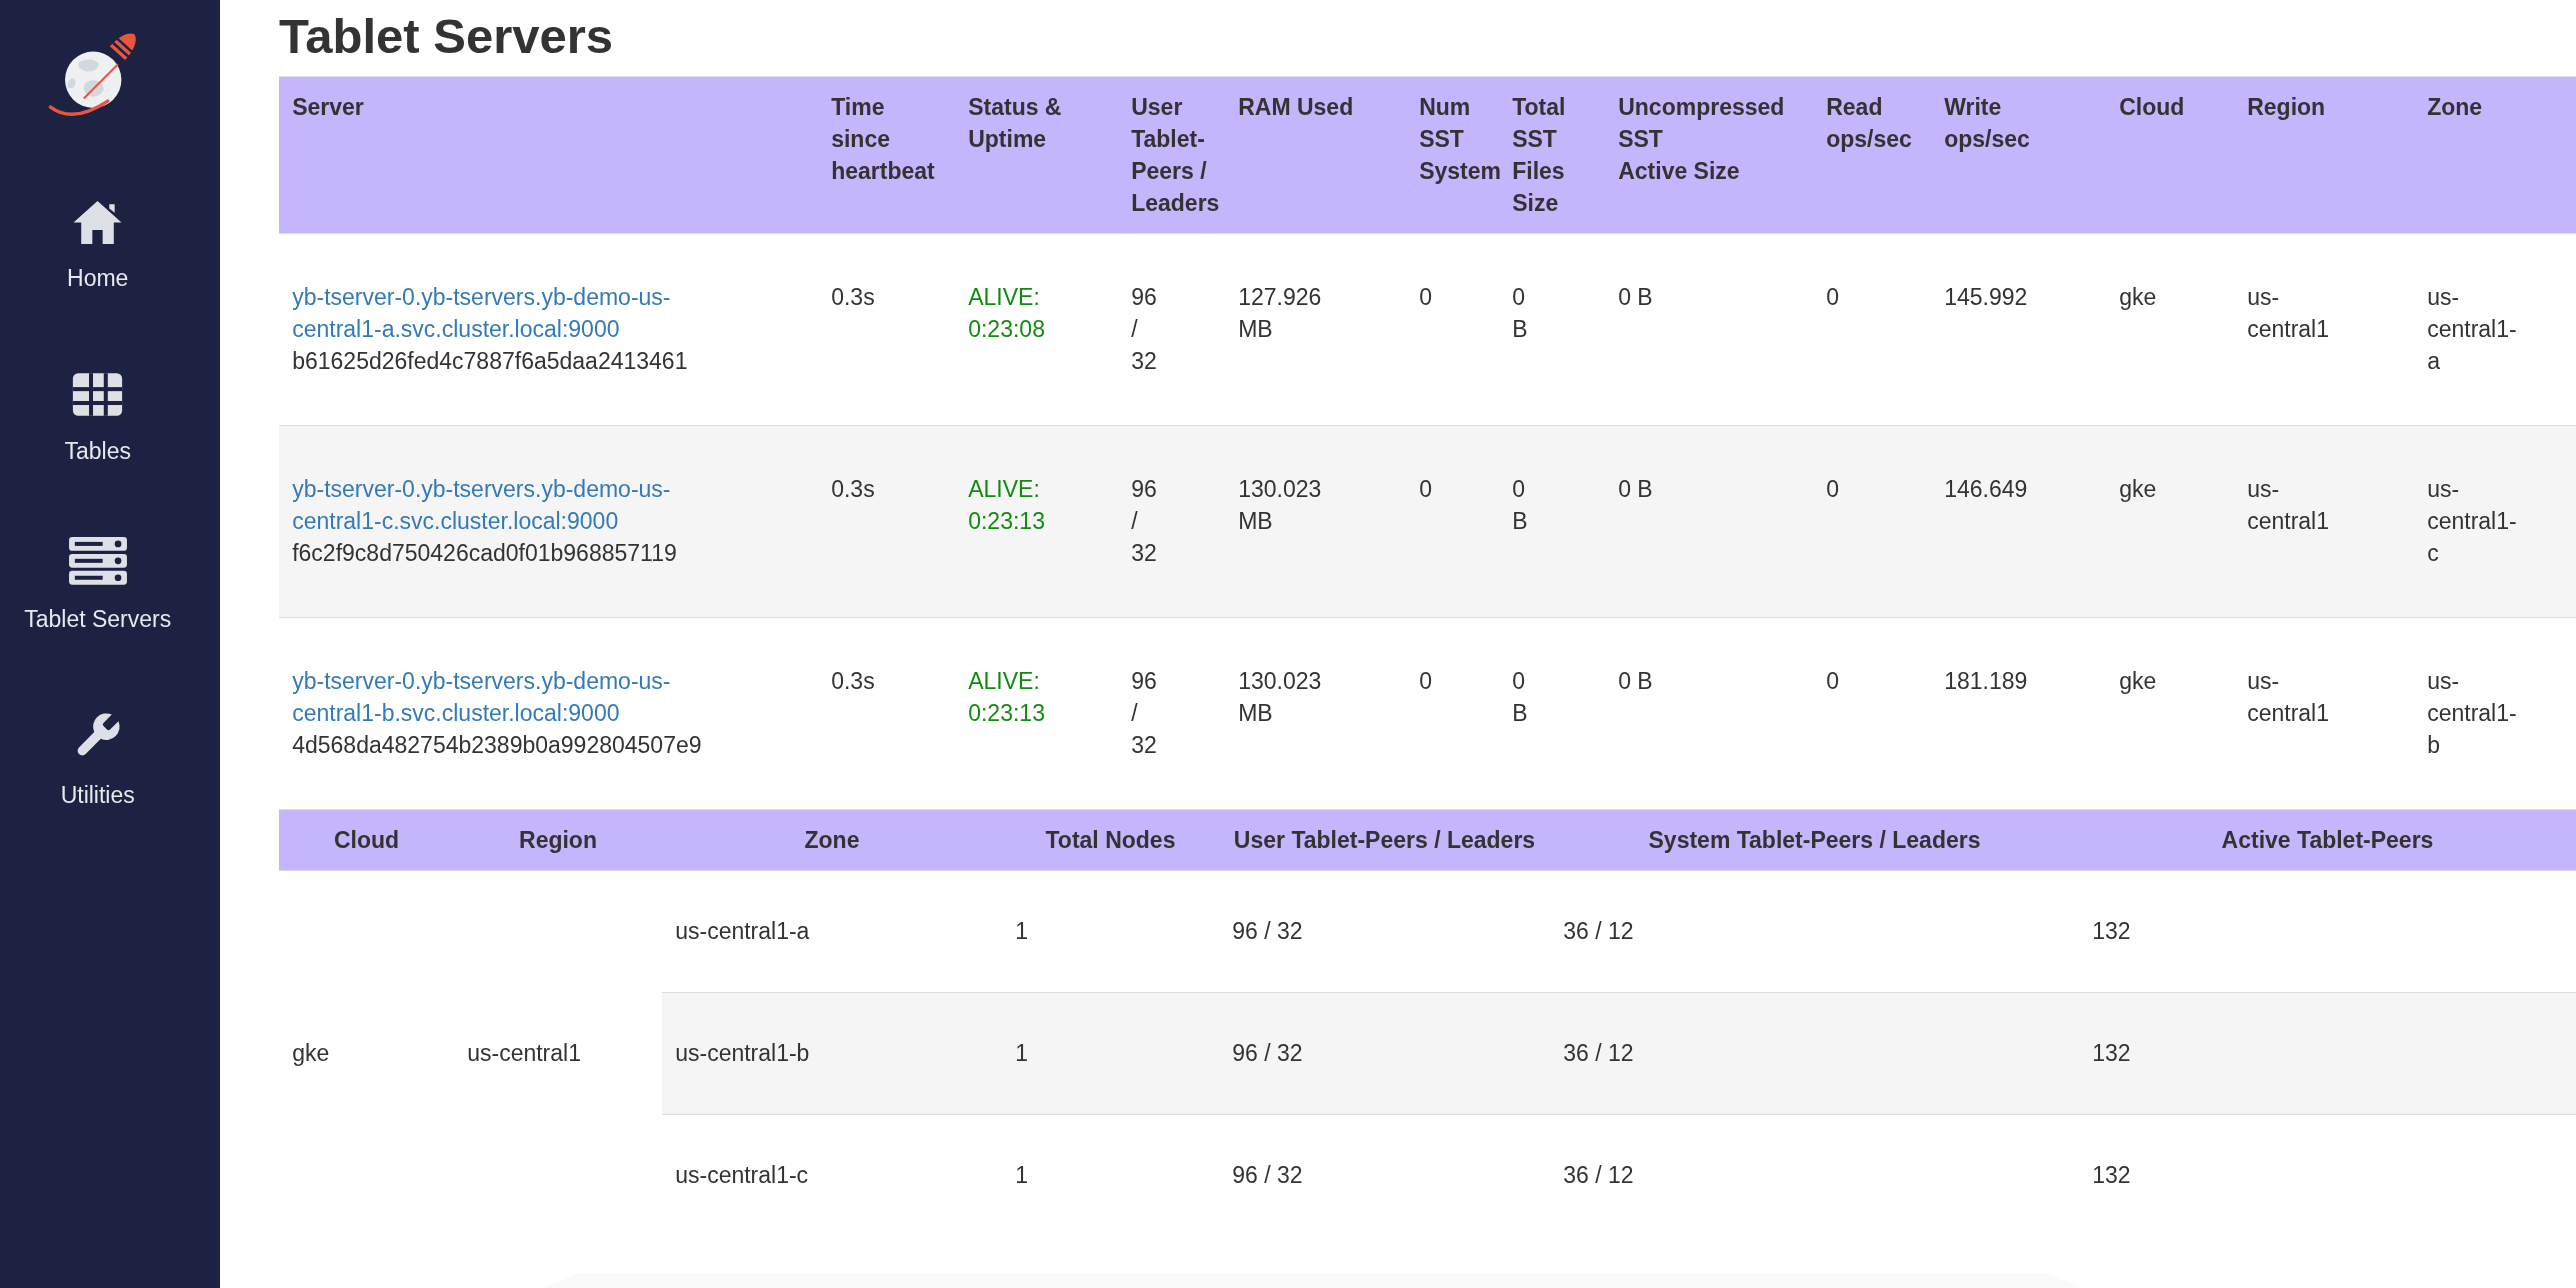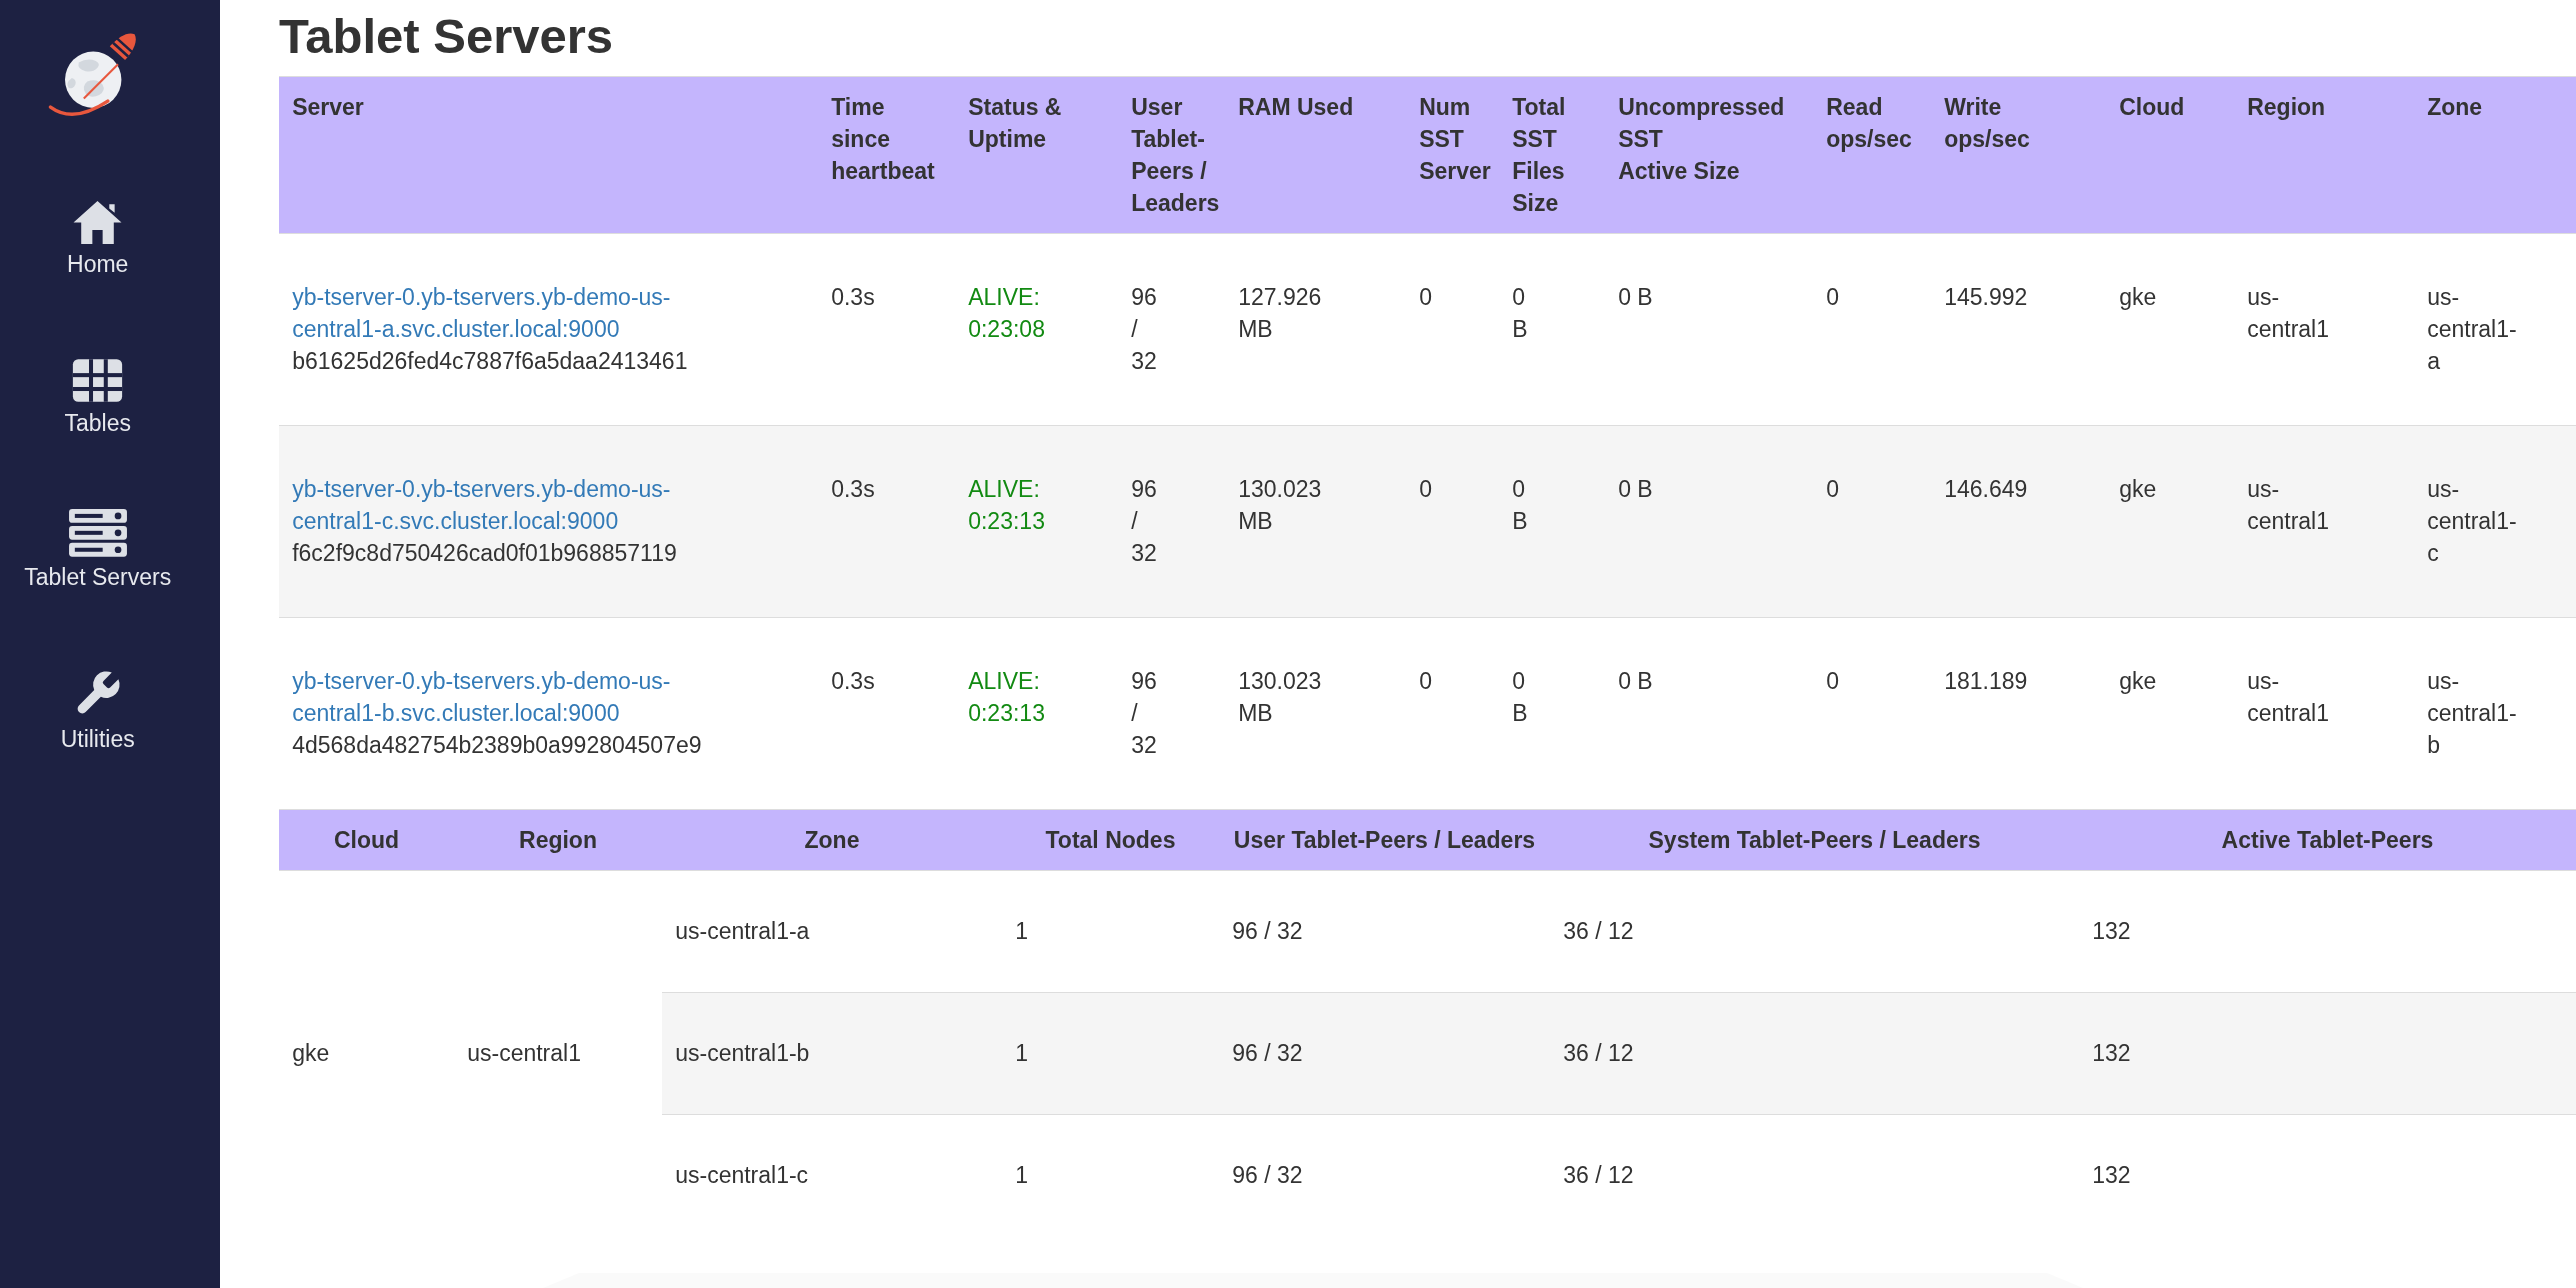--- a/index.html
+++ b/index.html
@@ -16,21 +16,21 @@
   
   .sidebar {
     position: fixed; left: 0; top: 0; width: 220px; height: 1289px;
     background: #1d2142;
     display: flex; flex-direction: column; align-items: center;
     padding-right: 24.6px;
   }
   .logo-wrap { margin-top: 24.6px; width: 113px; height: 94px; }
   .nav-item {
     display: flex; flex-direction: column; align-items: center;
-    cursor: pointer; color: #e7e9ee; text-align: center;
+    cursor: pointer; color: #e7e9ee; text-align: center; gap: 14px;
   }
   .nav-item .nav-icon { display: block; }
   .nav-label { margin-top: 6.6px; font-size: 23px; line-height: 26.5px; color: #e7e9ee; white-space: nowrap; }
   .nav-home     { margin-top: 81px; }
   .nav-tables   { margin-top: 79px; }
   .nav-tservers { margin-top: 72px; }
   .nav-utils    { margin-top: 76px; text-align: right; }
 
   
   .main { margin-left: 220px; padding: 0 0 0 59px; }
@@ -162,21 +162,21 @@
 heartbeat</th>
         <th class="pre">Status &amp;
 Uptime</th>
         <th class="pre">User
 Tablet-
 Peers /
 Leaders</th>
         <th class="pre">RAM Used</th>
         <th class="pre">Num
 SST
-Server</th>
+System</th>
         <th class="pre">Total
 SST
 Files
 Size</th>
         <th class="pre">Uncompressed
 SST
 Active Size</th>
         <th class="pre">Read
 ops/sec</th>
         <th class="pre">Write

